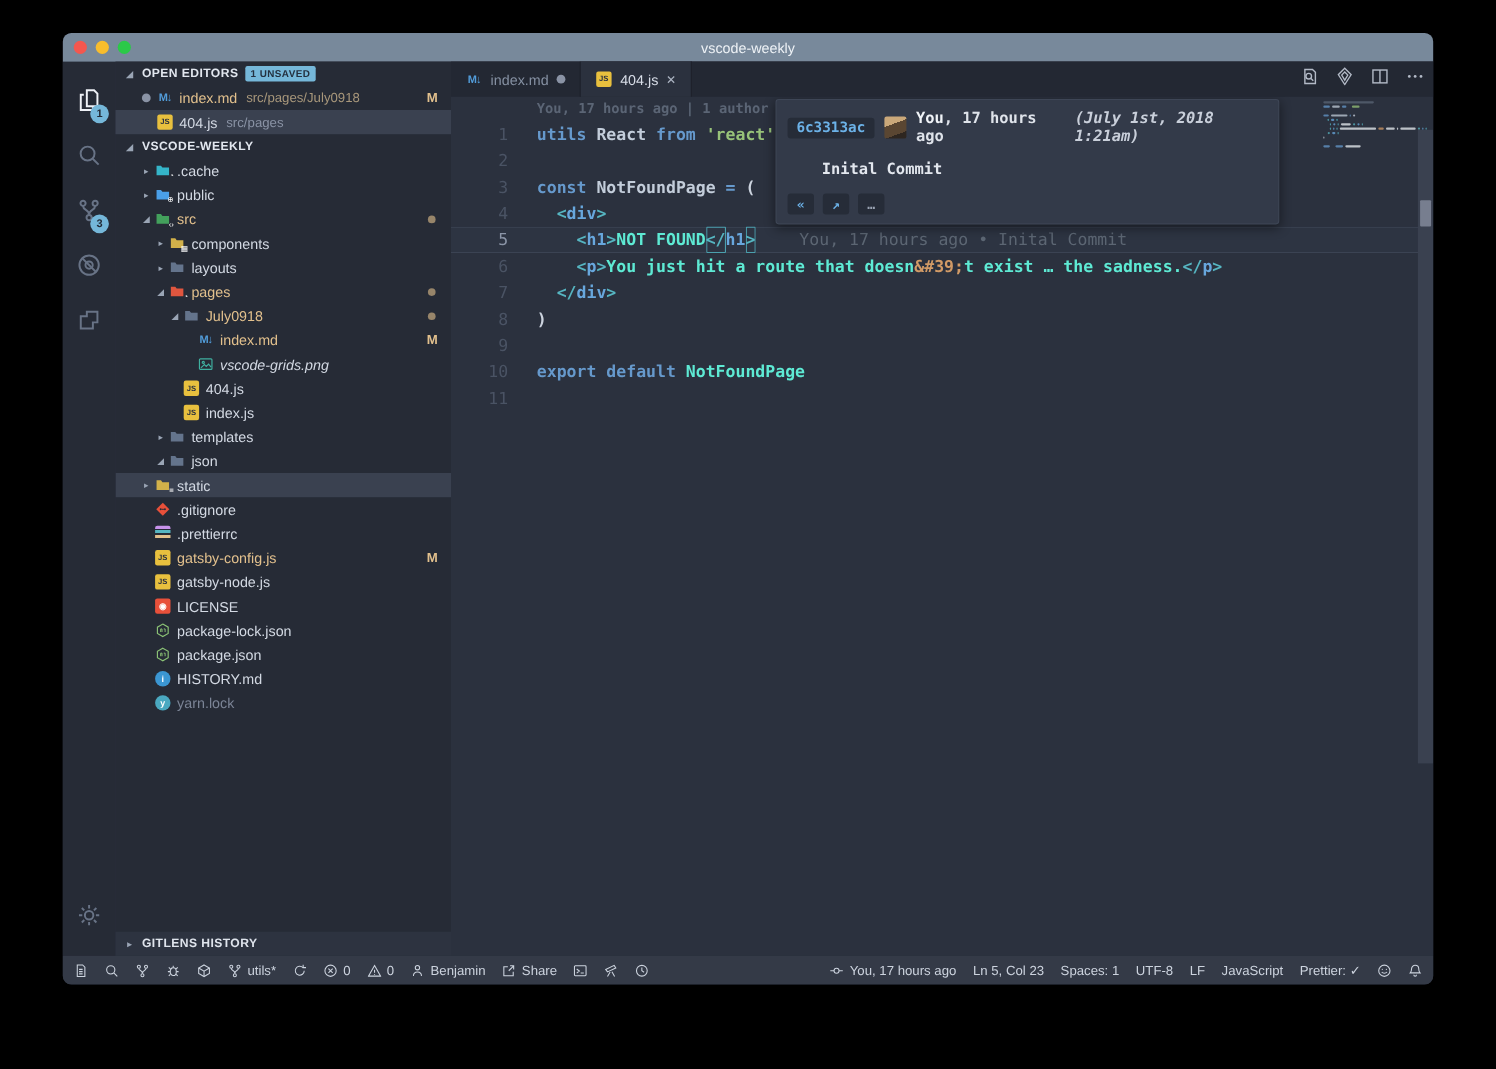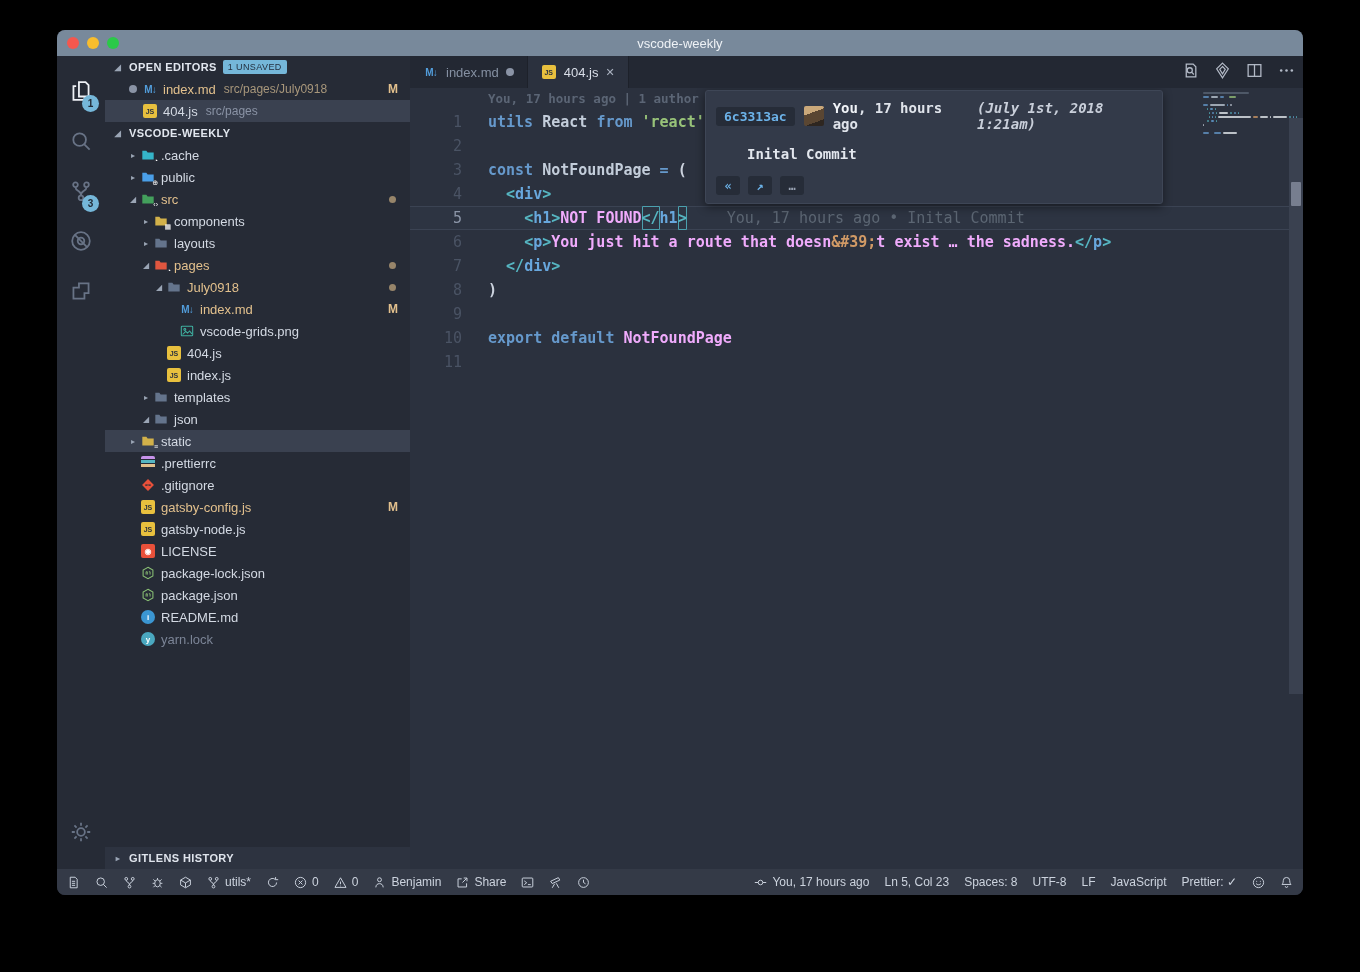--- a/index.html
+++ b/index.html
@@ -24,21 +24,21 @@
   .act-spacer { flex:1; }
   .act-bottom { margin-bottom:12px; }
   .ic { width:22px; height:22px; stroke:currentColor; fill:none; stroke-width:1.3; }
   .ic-sm { width:14px; height:14px; stroke:currentColor; fill:none; stroke-width:1.2; }
   .ic-xs { width:12px; height:12px; stroke:currentColor; fill:none; stroke-width:1.2; }
   
   .sidebar { width:305px; background:#262b36; flex:none; display:flex; flex-direction:column; color:#d3d9e3; position:relative; }
   .sb-title { height:34px; padding-left:20px; display:flex; align-items:center; font-size:11px; letter-spacing:.6px; color:#9aa5b5; }
   .sec-head { height:22px; display:flex; align-items:center; padding-left:8px; font-size:11px; font-weight:bold; letter-spacing:.4px; color:#e2e7ef; gap:6px; }
   .twisty { width:10px; font-size:8px; color:#9aa5b5; flex:none; text-align:center; }
-  .badge-pill { background:var(--accent); color:#243140; font-size:9px; font-weight:normal; padding:2px 5px; border-radius:2px; letter-spacing:.4px; }
+  .badge-pill { background:var(--accent); color:#243140; font-size:9px; font-weight:bold; padding:2px 5px; border-radius:2px; letter-spacing:.4px; }
   .oe-row { height:22px; display:flex; align-items:center; font-size:13px; padding-left:24px; gap:5px; }
   .oe-row.selected { background:#3a4150; }
   .dirty-dot { width:8px; height:8px; border-radius:50%; background:#8a93a5; flex:none; }
   .dirty-slot { width:8px; flex:none; }
   .oe-path { color:#8a93a5; font-size:12px; margin-left:3px; white-space:nowrap; overflow:hidden; }
   .oe-path.gold { color:#a8977b; }
   .git-badge { margin-left:auto; margin-right:12px; font-size:12px; font-weight:bold; color:var(--modified); }
   .git-badge.u { color:var(--untracked); }
   .tree { flex:1; overflow:hidden; }
   .tree-row { height:22px; display:flex; align-items:center; font-size:13px; }
@@ -66,21 +66,21 @@
   .tab .close { font-size:11px; color:#aab2c0; }
   .editor-actions { position:absolute; right:8px; top:0; height:32px; display:flex; align-items:center; gap:15px; color:#b3bac7; }
   .codearea { flex:1; position:relative; font-family:"DejaVu Sans Mono", monospace; font-size:15px; font-weight:600; overflow:hidden; }
   .codelens { height:22px; line-height:22px; padding-left:78px; color:#5b6575; font-size:12.5px; white-space:pre; }
   .code-line { height:24px; line-height:24px; display:flex; white-space:pre; }
   .gutter { width:52px; text-align:right; color:#4a5364; flex:none; font-weight:500; }
   .lineno-active { color:#8b95a7; }
   .code-text { margin-left:26px; display:flex; align-items:center; }
   .code-line.cur { background:#2d3442; box-shadow:inset 0 1px 0 #3b4353, inset 0 -1px 0 #3b4353; }
   .tk-kw{color:#6699cc} .tk-id{color:#c3cdda} .tk-str{color:#98c379} .tk-tag{color:#68a7dd}
-  .tk-br{color:#56b6c2} .tk-txt{color:#f0abfc} .tk-ent{color:#d19a66} .tk-pl{color:#ccd3de}
+  .tk-br{color:#56b6c2} .tk-txt{color:#5eead4} .tk-ent{color:#d19a66} .tk-pl{color:#ccd3de}
   .tk-box{ box-shadow:inset 0 0 0 1px #4ba0ae; border-radius:1px; }
   .blame { color:#5c6673; margin-left:40px; font-weight:500; }
   
   .minimap { position:absolute; top:4px; right:18px; width:82px; }
   .mm-row { height:2px; margin-bottom:2px; white-space:nowrap; font-size:0; }
   .mm-bar { display:inline-block; height:2px; border-radius:1px; margin-right:2px; vertical-align:top; opacity:.75; }
   .scrollstrip { position:absolute; top:30px; right:0; width:14px; height:576px; background:#3a4150; }
   .scrollhandle { position:absolute; top:64px; left:2px; width:10px; height:24px; background:#828a9a; opacity:.85; border-radius:1px; }
   
   .hover-pop { position:absolute; left:295px; top:2px; width:458px; height:114px; background:#333a49;
@@ -384,21 +384,21 @@
             <span class="tr-dot"></span>
           </div>
           <div class="tree-row" style="padding-left: 60px;">
             <span class="twisty" style="width: 14px;"></span>
             <span class="fi">
               <span class="md-mark">M↓</span>
             </span>
             <span class="tr-label lab-modified">index.md</span>
             <span class="git-badge">M</span>
           </div>
-          <div class="tree-row" style="padding-left: 60px;">
+          <div class="tree-row" style="padding-left: 60px; font-style: italic;">
             <span class="twisty" style="width: 14px;"></span>
             <span class="fi">
               <svg class="ic-sm" style="color: rgb(63, 176, 160);">
                 <use href="#i-img"></use>
               </svg>
             </span>
             <span class="tr-label">vscode-grids.png</span>
           </div>
           <div class="tree-row" style="padding-left: 47px;">
             <span class="twisty" style="width: 14px;"></span>
@@ -438,36 +438,36 @@
               <svg class="ic-sm" style="color: rgb(210, 177, 74);">
                 <use href="#i-folder"></use>
               </svg>
               <span class="ovl">≡</span>
             </span>
             <span class="tr-label">static</span>
           </div>
           <div class="tree-row" style="padding-left: 21px;">
             <span class="twisty" style="width: 14px;"></span>
             <span class="fi">
-              <span class="prettier-tile"></span>
-            </span>
-            <span class="tr-label">.prettierrc</span>
-          </div>
-          <div class="tree-row" style="padding-left: 21px;">
-            <span class="twisty" style="width: 14px;"></span>
-            <span class="fi">
               <svg class="ic-sm" style="color: rgb(232, 80, 58);">
                 <use href="#i-gitfile"></use>
               </svg>
             </span>
             <span class="tr-label">.gitignore</span>
           </div>
           <div class="tree-row" style="padding-left: 21px;">
             <span class="twisty" style="width: 14px;"></span>
             <span class="fi">
+              <span class="prettier-tile"></span>
+            </span>
+            <span class="tr-label">.prettierrc</span>
+          </div>
+          <div class="tree-row" style="padding-left: 21px;">
+            <span class="twisty" style="width: 14px;"></span>
+            <span class="fi">
               <span class="tile js-tile">JS</span>
             </span>
             <span class="tr-label lab-modified">gatsby-config.js</span>
             <span class="git-badge">M</span>
           </div>
           <div class="tree-row" style="padding-left: 21px;">
             <span class="twisty" style="width: 14px;"></span>
             <span class="fi">
               <span class="tile js-tile">JS</span>
             </span>
@@ -496,21 +496,21 @@
                 <use href="#i-npm"></use>
               </svg>
             </span>
             <span class="tr-label">package.json</span>
           </div>
           <div class="tree-row" style="padding-left: 21px;">
             <span class="twisty" style="width: 14px;"></span>
             <span class="fi">
               <span class="circle-ic" style="background: rgb(59, 150, 210);">i</span>
             </span>
-            <span class="tr-label">README.md</span>
+            <span class="tr-label">HISTORY.md</span>
           </div>
           <div class="tree-row" style="padding-left: 21px;">
             <span class="twisty" style="width: 14px;"></span>
             <span class="fi">
               <span class="circle-ic" style="background: rgb(74, 168, 192);">y</span>
             </span>
             <span class="tr-label lab-ignored">yarn.lock</span>
           </div>
         </div>
       <div class="gl-history">
@@ -685,21 +685,21 @@
         <span class="st-item">
           <svg class="ic-xs" style="width: 13px; height: 13px;">
             <use href="#i-commit"></use>
           </svg>
           <span>You, 17 hours ago</span>
         </span>
         <span class="st-item">
           <span>Ln 5, Col 23</span>
         </span>
         <span class="st-item">
-          <span>Spaces: 8</span>
+          <span>Spaces: 1</span>
         </span>
         <span class="st-item">
           <span>UTF-8</span>
         </span>
         <span class="st-item">
           <span>LF</span>
         </span>
         <span class="st-item">
           <span>JavaScript</span>
         </span>

